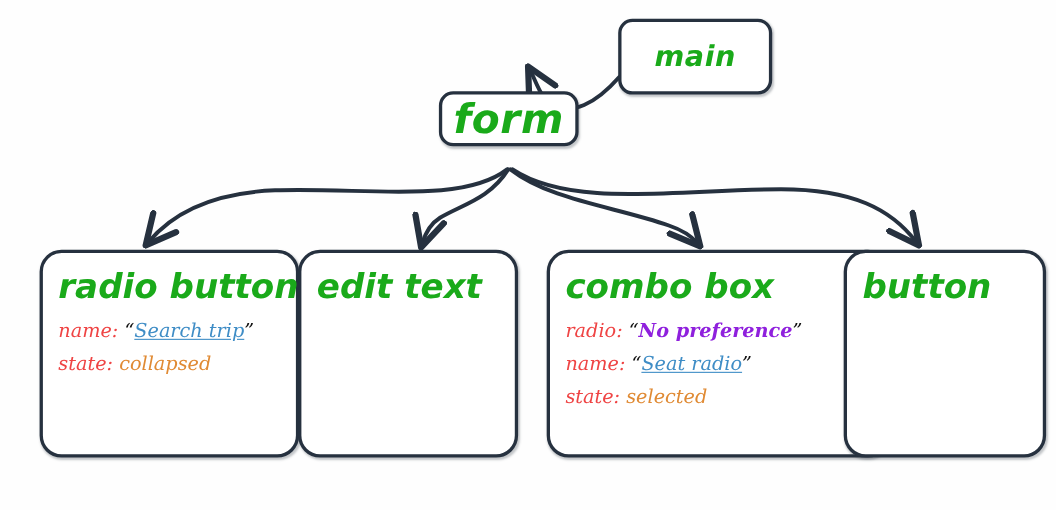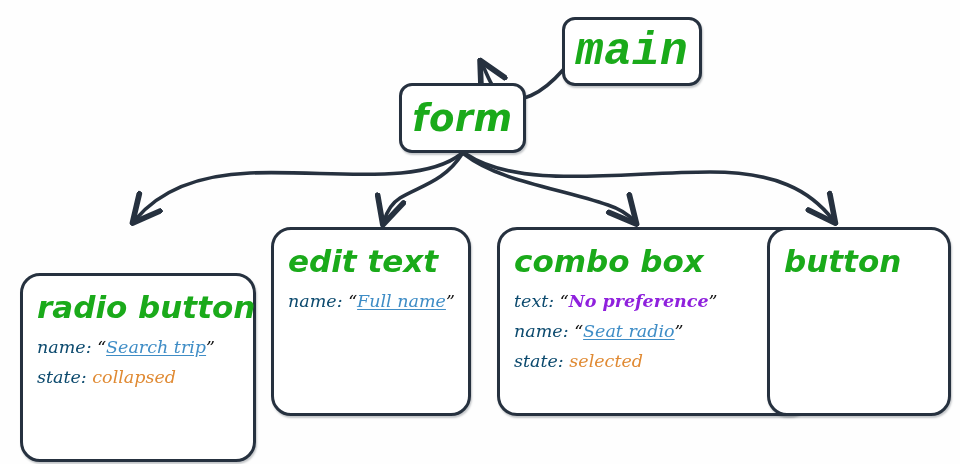--- a/index.html
+++ b/index.html
@@ -44,32 +44,32 @@
   }
   .pill .tag {
     color: #1aaa1a;
     font-family: "DejaVu Sans", sans-serif;
     font-style: italic;
     font-weight: 700;
     letter-spacing: 0.5px;
   }
 
   #node-main   { left: 562px; top: 17px;  width: 140px; height: 69px;  border-radius: 13px; }
-  #node-main .tag   { font-size: 46px; font-family: Liberation Mono, monospace; }
-  #node-form   { left: 399px; top: 83px;  width: 127px; height: 70px;  border-radius: 13px; }
+  #node-main .tag   { font-size: 26px; }
+  #node-form   { left: 399px; top: 83px;  width: 127px; height: 50px;  border-radius: 13px; }
   #node-form .tag   { font-size: 37px; }
 
   
   .leaf {
     top: 227px;
     height: 189px;
     border-radius: 20px;
     padding: 12px 14px 0 14px;
   }
-  #node-radio  { left: 20px;  width: 236px; margin-top: 46px; }
+  #node-radio  { left: 36px;  width: 236px; }
   #node-edit   { left: 271px; width: 200px; }
   #node-combo  { left: 497px; width: 312px; }
   #node-button { left: 767px; width: 184px; }
 
   .leaf .title {
     color: #1aaa1a;
     font-family: "DejaVu Sans", sans-serif;
     font-style: italic;
     font-weight: 700;
     font-size: 31px;
@@ -80,21 +80,21 @@
     margin-top: 6px;
   }
   .prop {
     font-family: "DejaVu Serif", serif;
     font-style: italic;
     font-size: 17.5px;
     line-height: 30px;
     color: #111111;
     white-space: nowrap;
   }
-  .prop .key { color: #0c4a6e; }
+  .prop .key { color: #ef4444; }
   .prop .quote { color: #111111; font-family: "DejaVu Serif", serif; }
   .val-link {
     color: #3f8dc6;
     text-decoration: underline;
     text-underline-offset: 2px;
   }
   .val-strong {
     color: #8f20dd;
     font-weight: 700;
     font-style: italic;
@@ -147,33 +147,27 @@
       </div>
       <div class="prop">
         <span class="key">state:</span>
         <span class="val-state">collapsed</span>
       </div>
     </div>
   </div>
 
   <div class="node leaf" id="node-edit">
     <div class="title">edit text</div>
-    <div class="props">
-      <div class="prop">
-        <span class="key">name:</span>
-        <span class="quote">“</span><span class="val-link">Full name</span><span class="quote">”</span>
-      </div>
-    </div>
   </div>
 
   <div class="node leaf" id="node-combo">
     <div class="title">combo box</div>
     <div class="props">
       <div class="prop">
-        <span class="key">text:</span>
+        <span class="key">radio:</span>
         <span class="quote">“</span><span class="val-strong">No preference</span><span class="quote">”</span>
       </div>
       <div class="prop">
         <span class="key">name:</span>
         <span class="quote">“</span><span class="val-link">Seat radio</span><span class="quote">”</span>
       </div>
       <div class="prop">
         <span class="key">state:</span>
         <span class="val-state">selected</span>
       </div>

